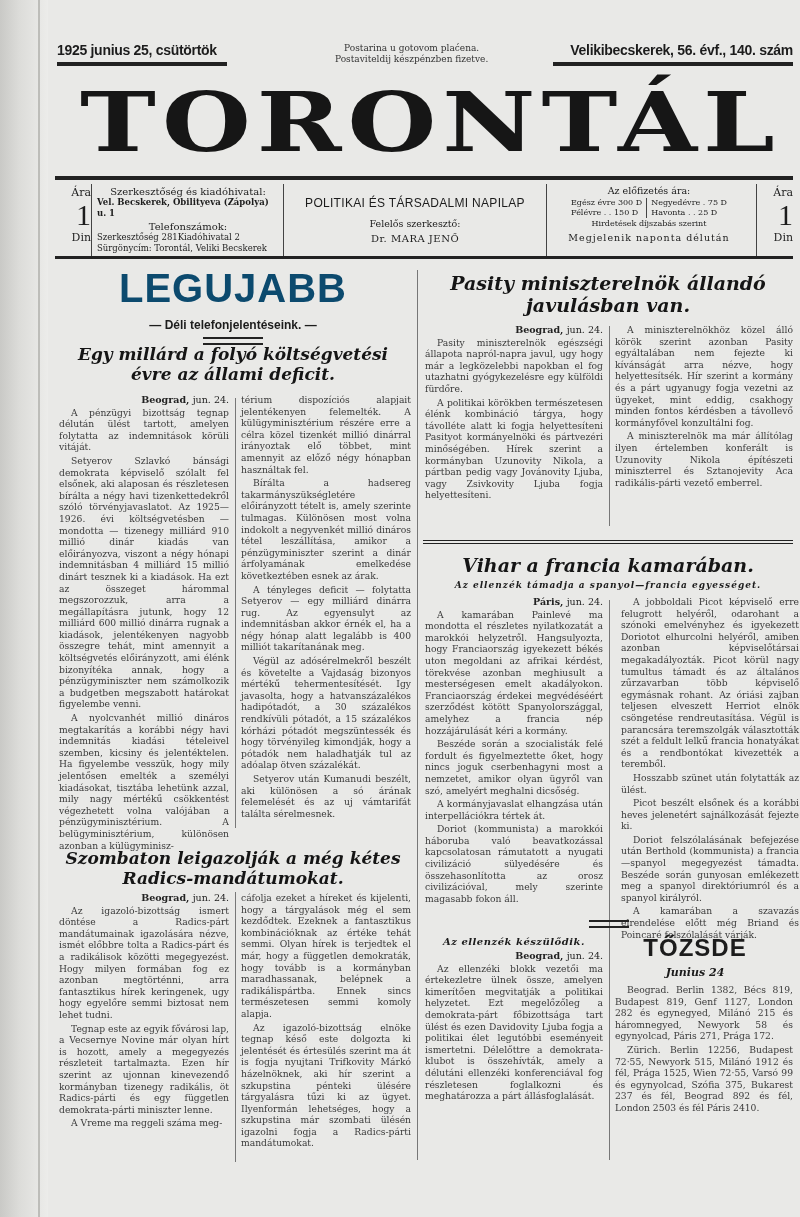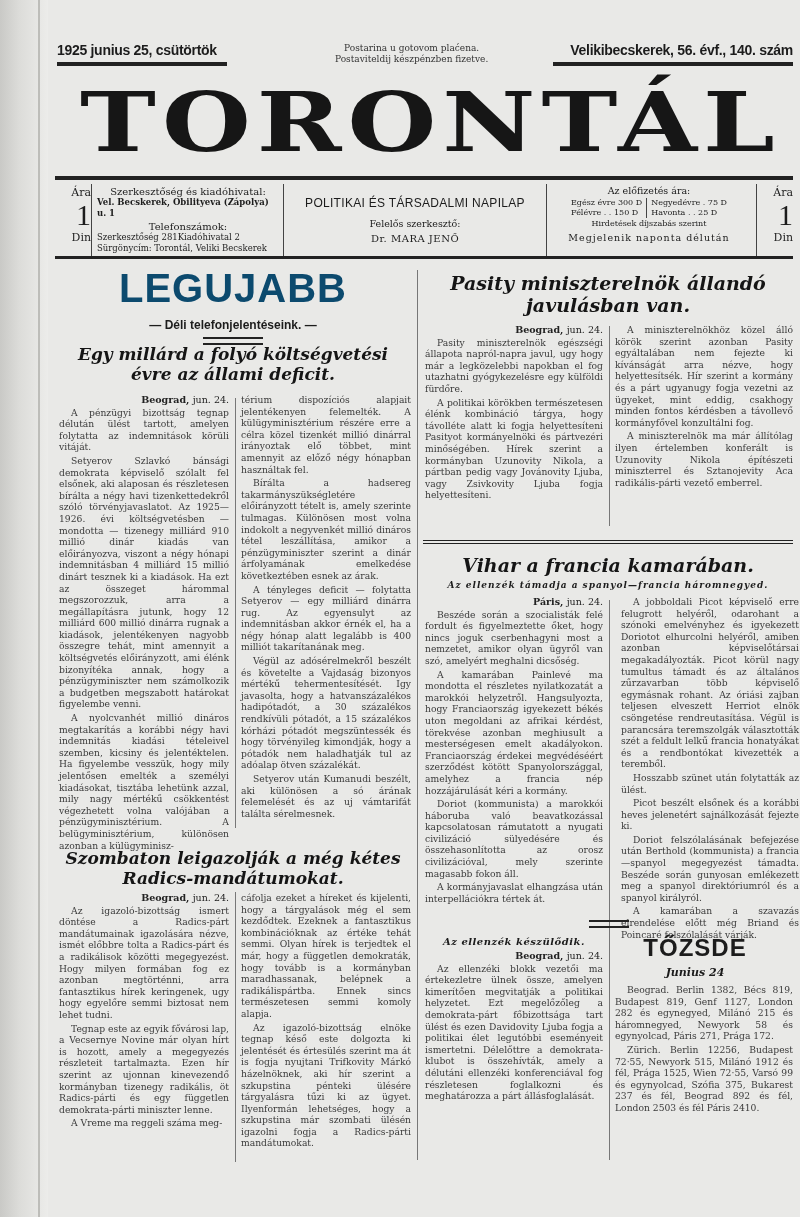--- a/index.html
+++ b/index.html
@@ -155,27 +155,27 @@
     <p>A politikai körökben természetesen élénk kombináció tárgya, hogy távolléte alatt ki fogja helyettesíteni Pasityot kormányelnöki és pártvezéri minőségében. Hírek szerint a kormányban Uzunovity Nikola, a pártban pedig vagy Jovánovity Ljuba, vagy Zsivkovity Ljuba fogja helyettesíteni.</p>
   </div>
   <div class="vrule" style="left:554px;top:296px;height:200px"></div>
   <div class="col" style="left:560px;top:294px;width:178px;">
     <p>A miniszterelnökhöz közel álló körök szerint azonban Pasity egyáltalában nem fejezte ki kívánságát arra nézve, hogy helyettesítsék. Hír szerint a kormány és a párt ugyanugy fogja vezetni az ügyeket, mint eddig, csakhogy minden fontos kérdésben a távollevő kormányfővel konzultálni fog.</p>
     <p>A miniszterelnök ma már állítólag ilyen értelemben konferált is Uzunovity Nikola építészeti miniszterrel és Sztanojevity Aca radikális-párti vezető emberrel.</p>
   </div>
   <div class="dbl" style="left:368px;top:510px;width:370px;border-top-width:1px;border-bottom-width:1px;height:2px"></div>
 
   <div class="head-big" style="left:368px;top:524px;width:370px;font-size:19px;line-height:22px;">Vihar a francia kamarában.</div>
-  <div class="subhead" style="left:368px;top:550px;width:370px;">Az ellenzék támadja a spanyol—francia háromnegyed.</div>
+  <div class="subhead" style="left:368px;top:550px;width:370px;">Az ellenzék támadja a spanyol—francia egyességet.</div>
   <div class="col" style="left:370px;top:566px;width:178px;">
     <div class="dateline"><b>Páris,</b> <span>jun. 24.</span></div>
+    <p>A kamarában Painlevé ma mondotta el részletes nyilatkozatát a marokkói helyzetről. Hangsulyozta, hogy Franciaország igyekezett békés uton megoldani az afrikai kérdést, törekvése azonban meghiusult a mesterségesen emelt akadályokon. Franciaország érdekei megvédéséért szerződést kötött Spanyolországgal, amelyhez a francia nép hozzájárulását kéri a kormány.</p>
     <p>Beszéde során a szocialisták felé fordult és figyelmeztette őket, hogy nincs joguk cserbenhagyni most a nemzetet, amikor olyan ügyről van szó, amelyért meghalni dicsőség.</p>
-    <p>A kamarában Painlevé ma mondotta el részletes nyilatkozatát a marokkói helyzetről. Hangsulyozta, hogy Franciaország igyekezett békés uton megoldani az afrikai kérdést, törekvése azonban meghiusult a mesterségesen emelt akadályokon. Franciaország érdekei megvédéséért szerződést kötött Spanyolországgal, amelyhez a francia nép hozzájárulását kéri a kormány.</p>
+    <p>A kormányjavaslat elhangzása után interpellációkra tértek át.</p>
     <p>Doriot (kommunista) a marokkói háboruba való beavatkozással kapcsolatosan rámutatott a nyugati civilizáció sülyedésére és összehasonlította az orosz civilizációval, mely szerinte magasabb fokon áll.</p>
-    <p>A kormányjavaslat elhangzása után interpellációkra tértek át.</p>
   </div>
   <div class="vrule" style="left:554px;top:570px;height:340px"></div>
   <div class="col" style="left:566px;top:566px;width:178px;">
     <p>A jobboldali Picot képviselő erre felugrott helyéről, odarohant a szónoki emelvényhez és igyekezett Doriotot elhurcolni helyéről, amiben azonban képviselőtársai megakadályozták. Picot körül nagy tumultus támadt és az általános zűrzavarban több képviselő egymásnak rohant. Az óriási zajban teljesen elveszett Herriot elnök csöngetése rendreutasítása. Végül is parancsára teremszolgák választották szét a feldult lelkű francia honatyákat és a rendbontókat kivezették a teremből.</p>
     <p>Hosszabb szünet után folytatták az ülést.</p>
     <p>Picot beszélt elsőnek és a korábbi heves jelenetért sajnálkozását fejezte ki.</p>
     <p>Doriot felszólalásának befejezése után Berthold (kommunista) a francia—spanyol megegyezést támadta. Beszéde során gunyosan emlékezett meg a spanyol direktóriumról és a spanyol királyról.</p>
     <p>A kamarában a szavazás elrendelése előtt még Briand és Poincaré felszólalását várják.</p>
   </div>
   <div class="dbl" style="left:534px;top:890px;width:40px"></div>

